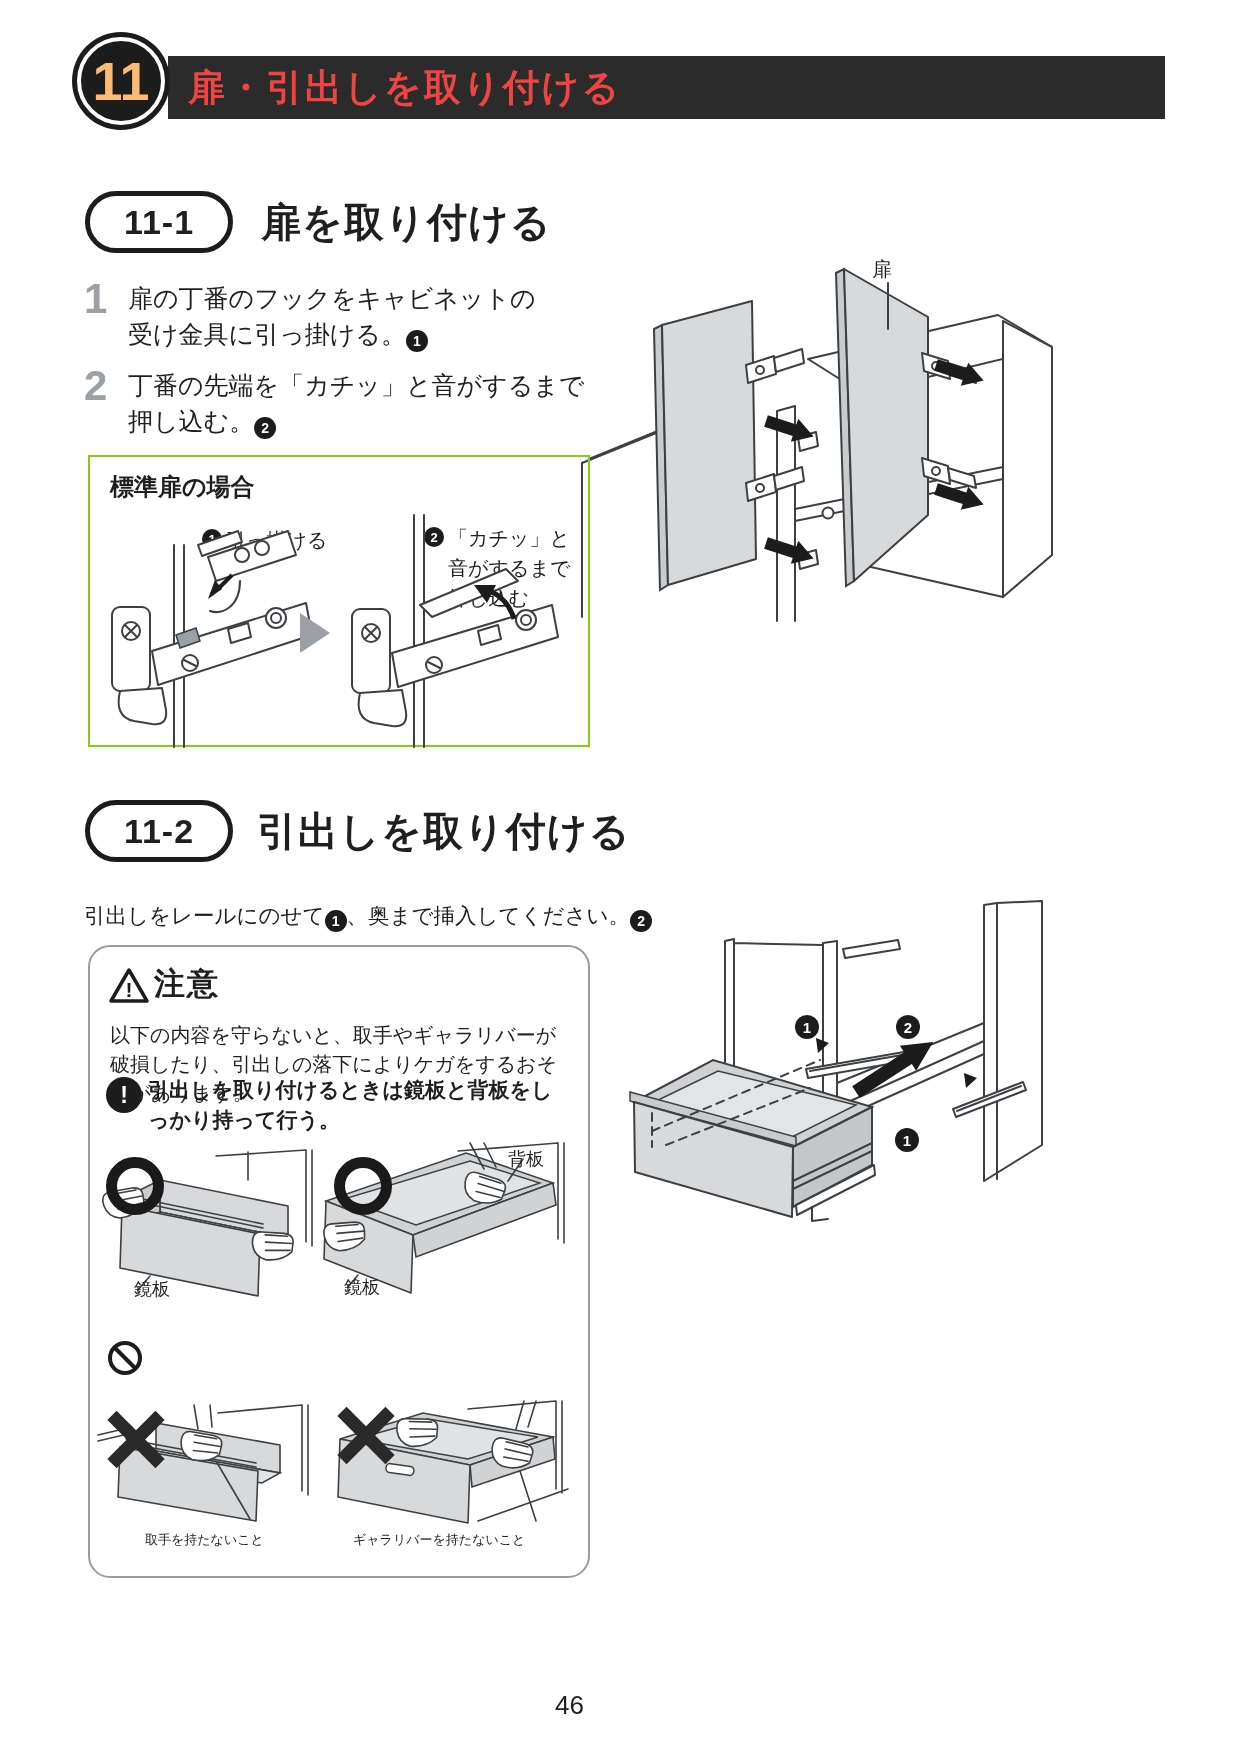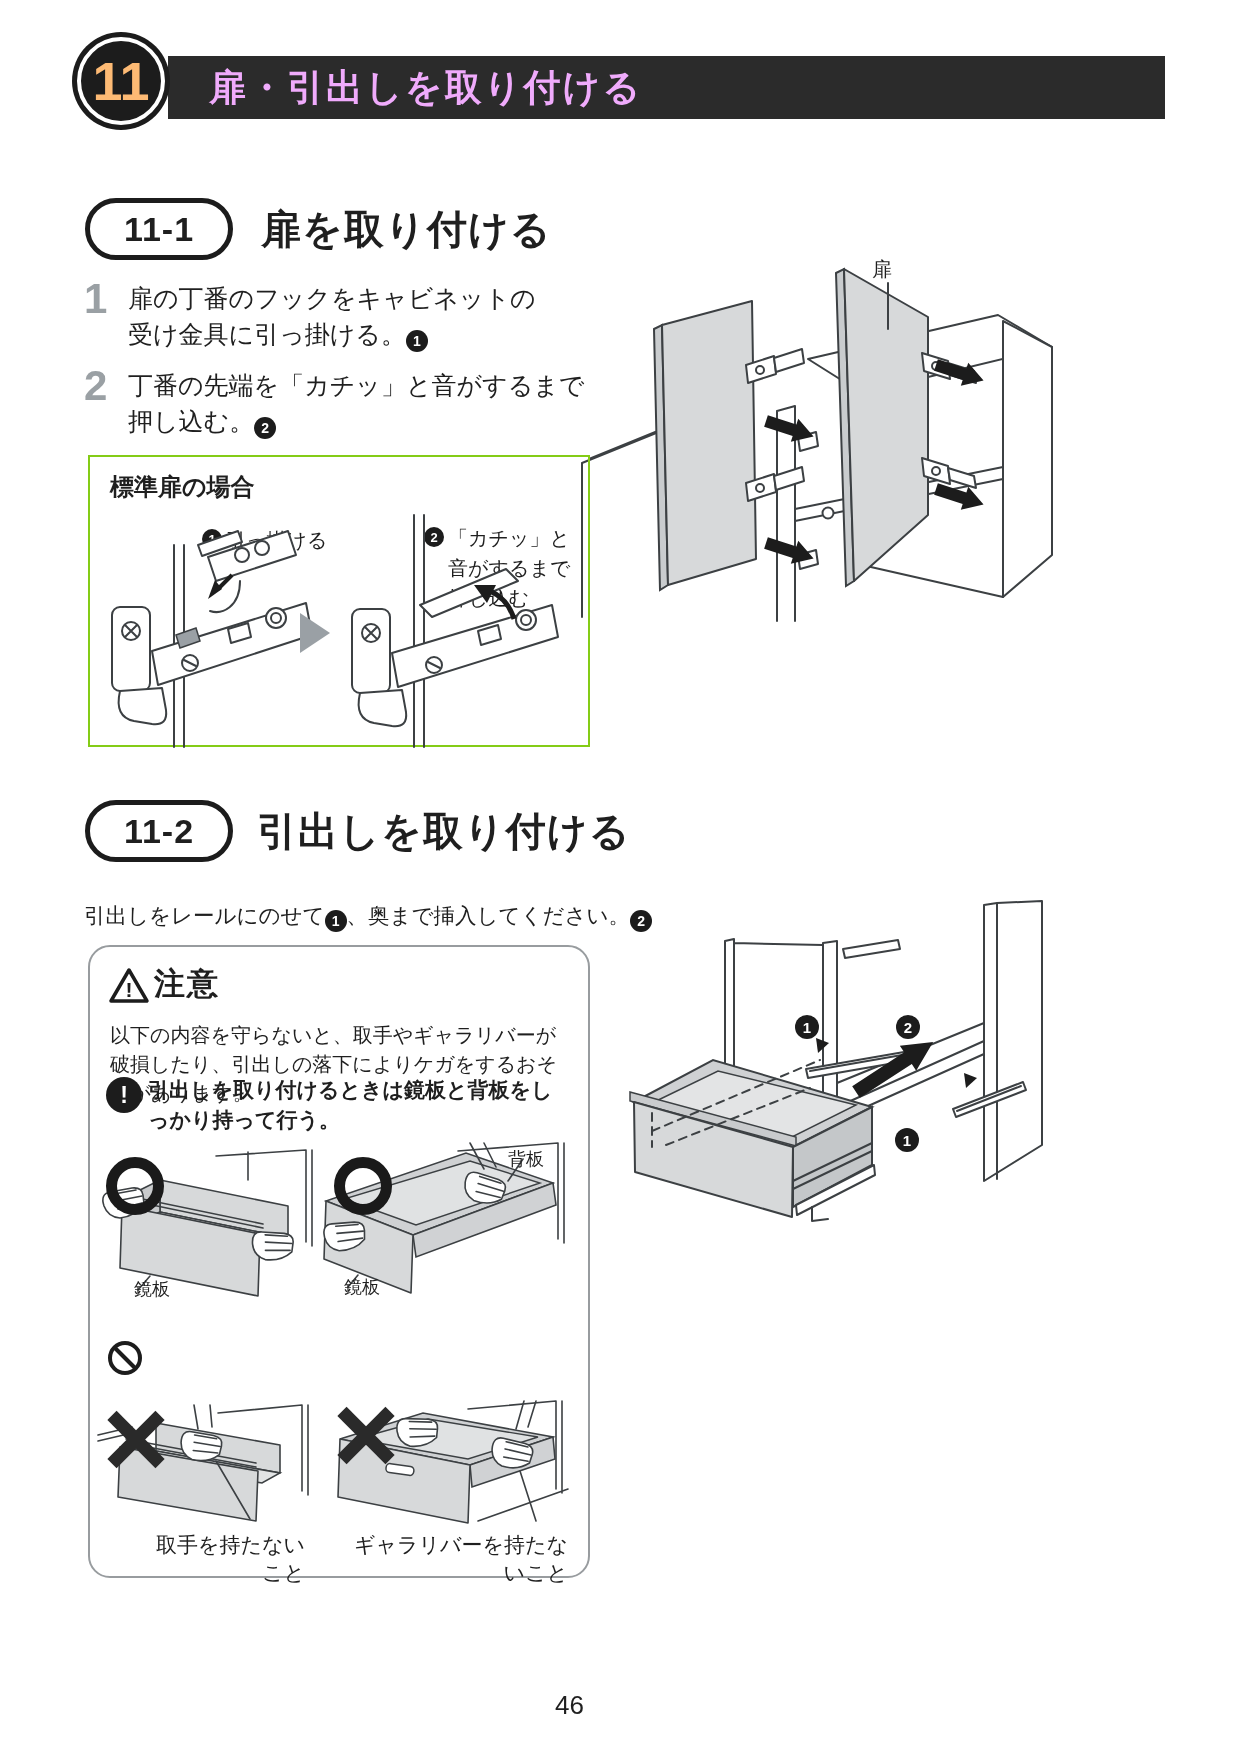--- a/index.html
+++ b/index.html
@@ -7,21 +7,21 @@
        font-family:"Liberation Sans","DejaVu Sans",sans-serif;color:#1f1f1f;}
   .abs{position:absolute;}
   svg{display:block;overflow:visible;}
 
   
   .chapter-circle{left:72px;top:32px;width:98px;height:98px;background:#1c1c1c;border-radius:50%;
       display:flex;align-items:center;justify-content:center;z-index:3;}
   .chapter-circle::before{content:"";position:absolute;inset:5px;border:4px solid #fff;border-radius:50%;}
   .chapter-num{color:#fdba74;font-size:54px;font-weight:bold;position:relative;}
   .header-bar{left:168px;top:56px;width:997px;height:63px;background:#2b2b2b;display:flex;align-items:center;z-index:2;}
-  .header-title{color:#f0abfc;font-size:37px;font-weight:bold;margin-left:41px;letter-spacing:2px;}
+  .header-title{color:#ef4444;font-size:37px;font-weight:bold;margin-left:20px;letter-spacing:2px;}
 
   
   .sec-head{display:flex;align-items:center;gap:24px;left:85px;}
   .pill{width:148px;height:62px;box-sizing:border-box;border:5px solid #1c1c1c;border-radius:31px;
         display:flex;align-items:center;justify-content:center;font-size:34px;font-weight:bold;letter-spacing:1px;}
   .sec-title{font-size:40px;font-weight:bold;letter-spacing:1px;}
 
   
   .step{display:flex;gap:16px;left:84px;width:520px;}
   .step-num{font-size:42px;font-weight:bold;color:#9aa0a4;line-height:38px;width:28px;flex:none;}
@@ -46,21 +46,21 @@
   .caution-body{left:20px;top:74px;width:462px;font-size:20px;line-height:29px;}
   .rule-text{font-size:21px;font-weight:bold;line-height:30px;}
   .do-icon{width:36px;height:36px;border-radius:50%;background:#1c1c1c;color:#fff;display:flex;
            align-items:center;justify-content:center;font-size:23px;font-weight:bold;}
   .ring{width:58px;height:58px;border:11px solid #1a1a1a;border-radius:50%;box-sizing:border-box;z-index:3;}
   .xmark{width:56px;height:56px;z-index:3;}
   .xmark i{position:absolute;left:-6px;top:22px;width:68px;height:13px;background:#2a2a2a;display:block;}
   .xmark i:first-child{transform:rotate(45deg);}
   .xmark i:last-child{transform:rotate(-45deg);}
   .fig-label{font-size:18px;}
-  .fig-caption{font-size:21px;text-align:right;}
+  .fig-caption{font-size:13px;text-align:left;}
 
   .page-num{left:0;top:1690px;width:1139px;text-align:center;font-size:26px;}
 
   .ln{stroke:#3c4043;stroke-width:2;fill:none;stroke-linejoin:round;stroke-linecap:round;}
   .ln15{stroke:#3c4043;stroke-width:1.6;fill:none;stroke-linejoin:round;stroke-linecap:round;}
   .panel{fill:#d7d9da;stroke:#3c4043;stroke-width:2;stroke-linejoin:round;}
   .panel15{fill:#d7d9da;stroke:#3c4043;stroke-width:1.6;stroke-linejoin:round;}
   .white{fill:#fff;stroke:#3c4043;stroke-width:2;stroke-linejoin:round;}
   .blk{fill:#1c1c1c;stroke:none;}
   .hand{fill:#fff;stroke:#3c4043;stroke-width:1.6;stroke-linejoin:round;stroke-linecap:round;}
@@ -68,21 +68,21 @@
 </head>
 <body>
 
 <div class="abs chapter-circle">
   <span class="chapter-num">11</span>
 </div>
 <div class="abs header-bar">
   <span class="header-title">扉・引出しを取り付ける</span>
 </div>
 
-<div class="abs sec-head" style="top:198px;gap:28px;">
+<div class="abs sec-head" style="top:191px;gap:28px;">
   <span class="pill">11-1</span>
   <span class="sec-title">扉を取り付ける</span>
 </div>
 
 <div class="abs step" style="top:280px;">
   <span class="step-num">1</span>
   <div class="step-text">
     <span>扉の丁番のフックをキャビネットの</span><br>
     <span>受け金具に引っ掛ける。</span><span class="badge">1</span>
   </div>

